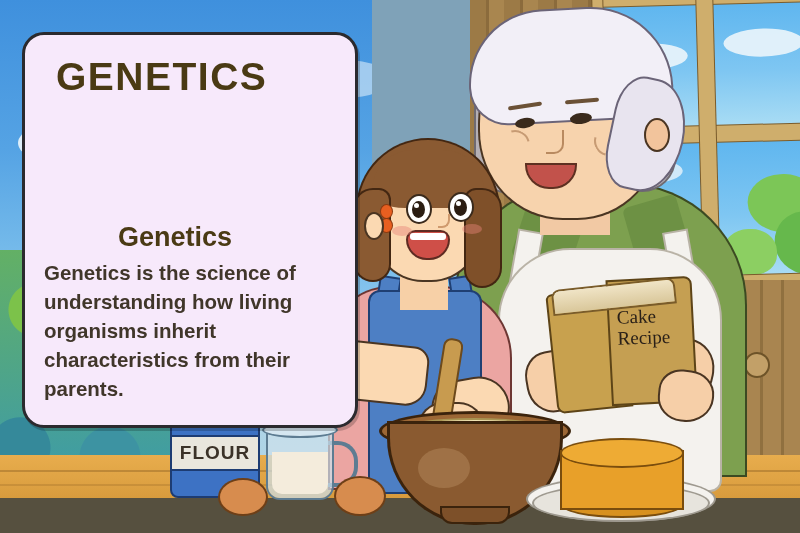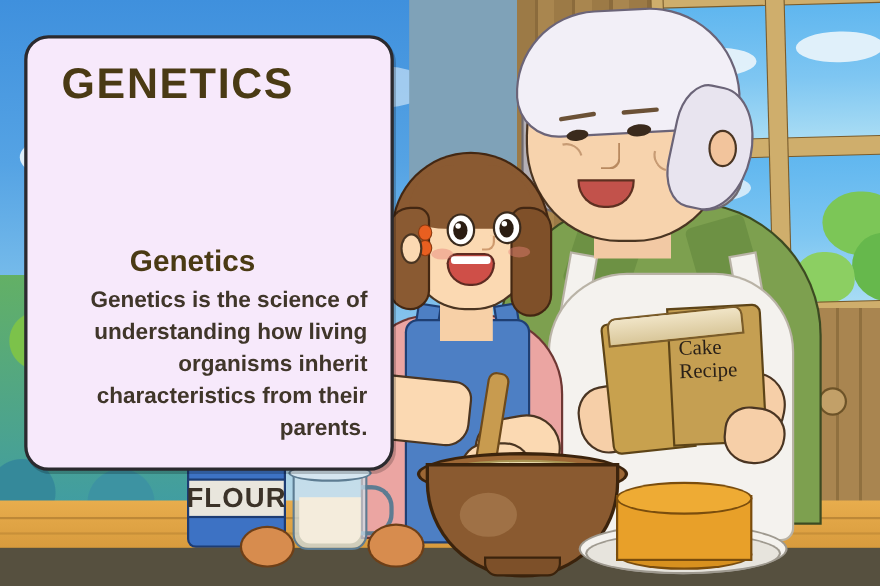--- a/index.html
+++ b/index.html
@@ -126,21 +126,21 @@
   .blush{position:absolute;width:20px;height:10px;background:rgba(230,130,120,.45);border-radius:50%;}
   .girl-arm{position:absolute;background:#fbd9b2;box-shadow:0 0 0 2px #4a3522;}
 
   
   #flour-bag{left:172px;top:398px;width:86px;height:98px;background:#3d72c4;
      border-radius:16px 22px 6px 6px;box-shadow:0 0 0 2px #1d3c73;}
   #flour-top{left:186px;top:392px;width:58px;height:22px;background:#4b80cf;
      border-radius:14px 14px 4px 4px;box-shadow:0 0 0 2px #1d3c73;}
   #flour-label{left:172px;top:437px;width:86px;height:32px;background:#e9e6dd;
      box-shadow:0 0 0 2px #1d3c73;display:flex;align-items:center;justify-content:center;}
-  #flour-label span{font-size:25px;font-weight:bold;letter-spacing:1px;color:#3b3228;}
+  #flour-label span{font-size:19px;font-weight:bold;letter-spacing:1px;color:#3b3228;}
 
   #pitcher{left:268px;top:428px;width:64px;height:70px;background:rgba(205,224,236,.72);
      border-radius:6px 6px 12px 12px;box-shadow:0 0 0 2px #5d7c92;}
   #pitcher-milk{left:272px;top:452px;width:56px;height:42px;background:#f4ecdc;
      border-radius:0 0 10px 10px;}
   #pitcher-handle{left:328px;top:441px;width:26px;height:38px;border:4px solid #5d7c92;
      border-left:none;border-radius:0 20px 20px 0;background:transparent;}
   #pitcher-rim{left:264px;top:424px;width:72px;height:12px;background:#d5e6f0;
      border-radius:50%;box-shadow:0 0 0 2px #5d7c92;}
 
@@ -175,21 +175,21 @@
   
   #panel{left:22px;top:32px;width:330px;height:390px;
      background:#f7e9fb;border:3px solid #2b2a2e;border-radius:22px;
      box-shadow:2px 3px 0 rgba(0,0,0,.20);}
   .p-title{position:absolute;color:#4a3a14;font-weight:bold;}
   #title-main{left:56px;top:55px;font-size:39px;letter-spacing:1.5px;}
   #desc-main{left:38px;top:116px;width:300px;font-size:20.5px;line-height:28px;
      color:#40362a;font-weight:bold;text-indent:14px;}
   #title-sub{left:118px;top:222px;font-size:27px;}
   #desc-sub{left:44px;top:258px;width:290px;font-size:20.5px;line-height:29px;
-     color:#40362a;font-weight:bold;text-align:right;}
+     color:#40362a;font-weight:bold;}
 </style>
 </head>
 <body>
 
 <div id="stage">
 
   <div class="layer" id="sky"></div>
 
   <div class="cloud" style="left:18px;top:120px;width:110px;height:46px;"></div>
   <div class="cloud" style="left:70px;top:100px;width:80px;height:40px;"></div>

